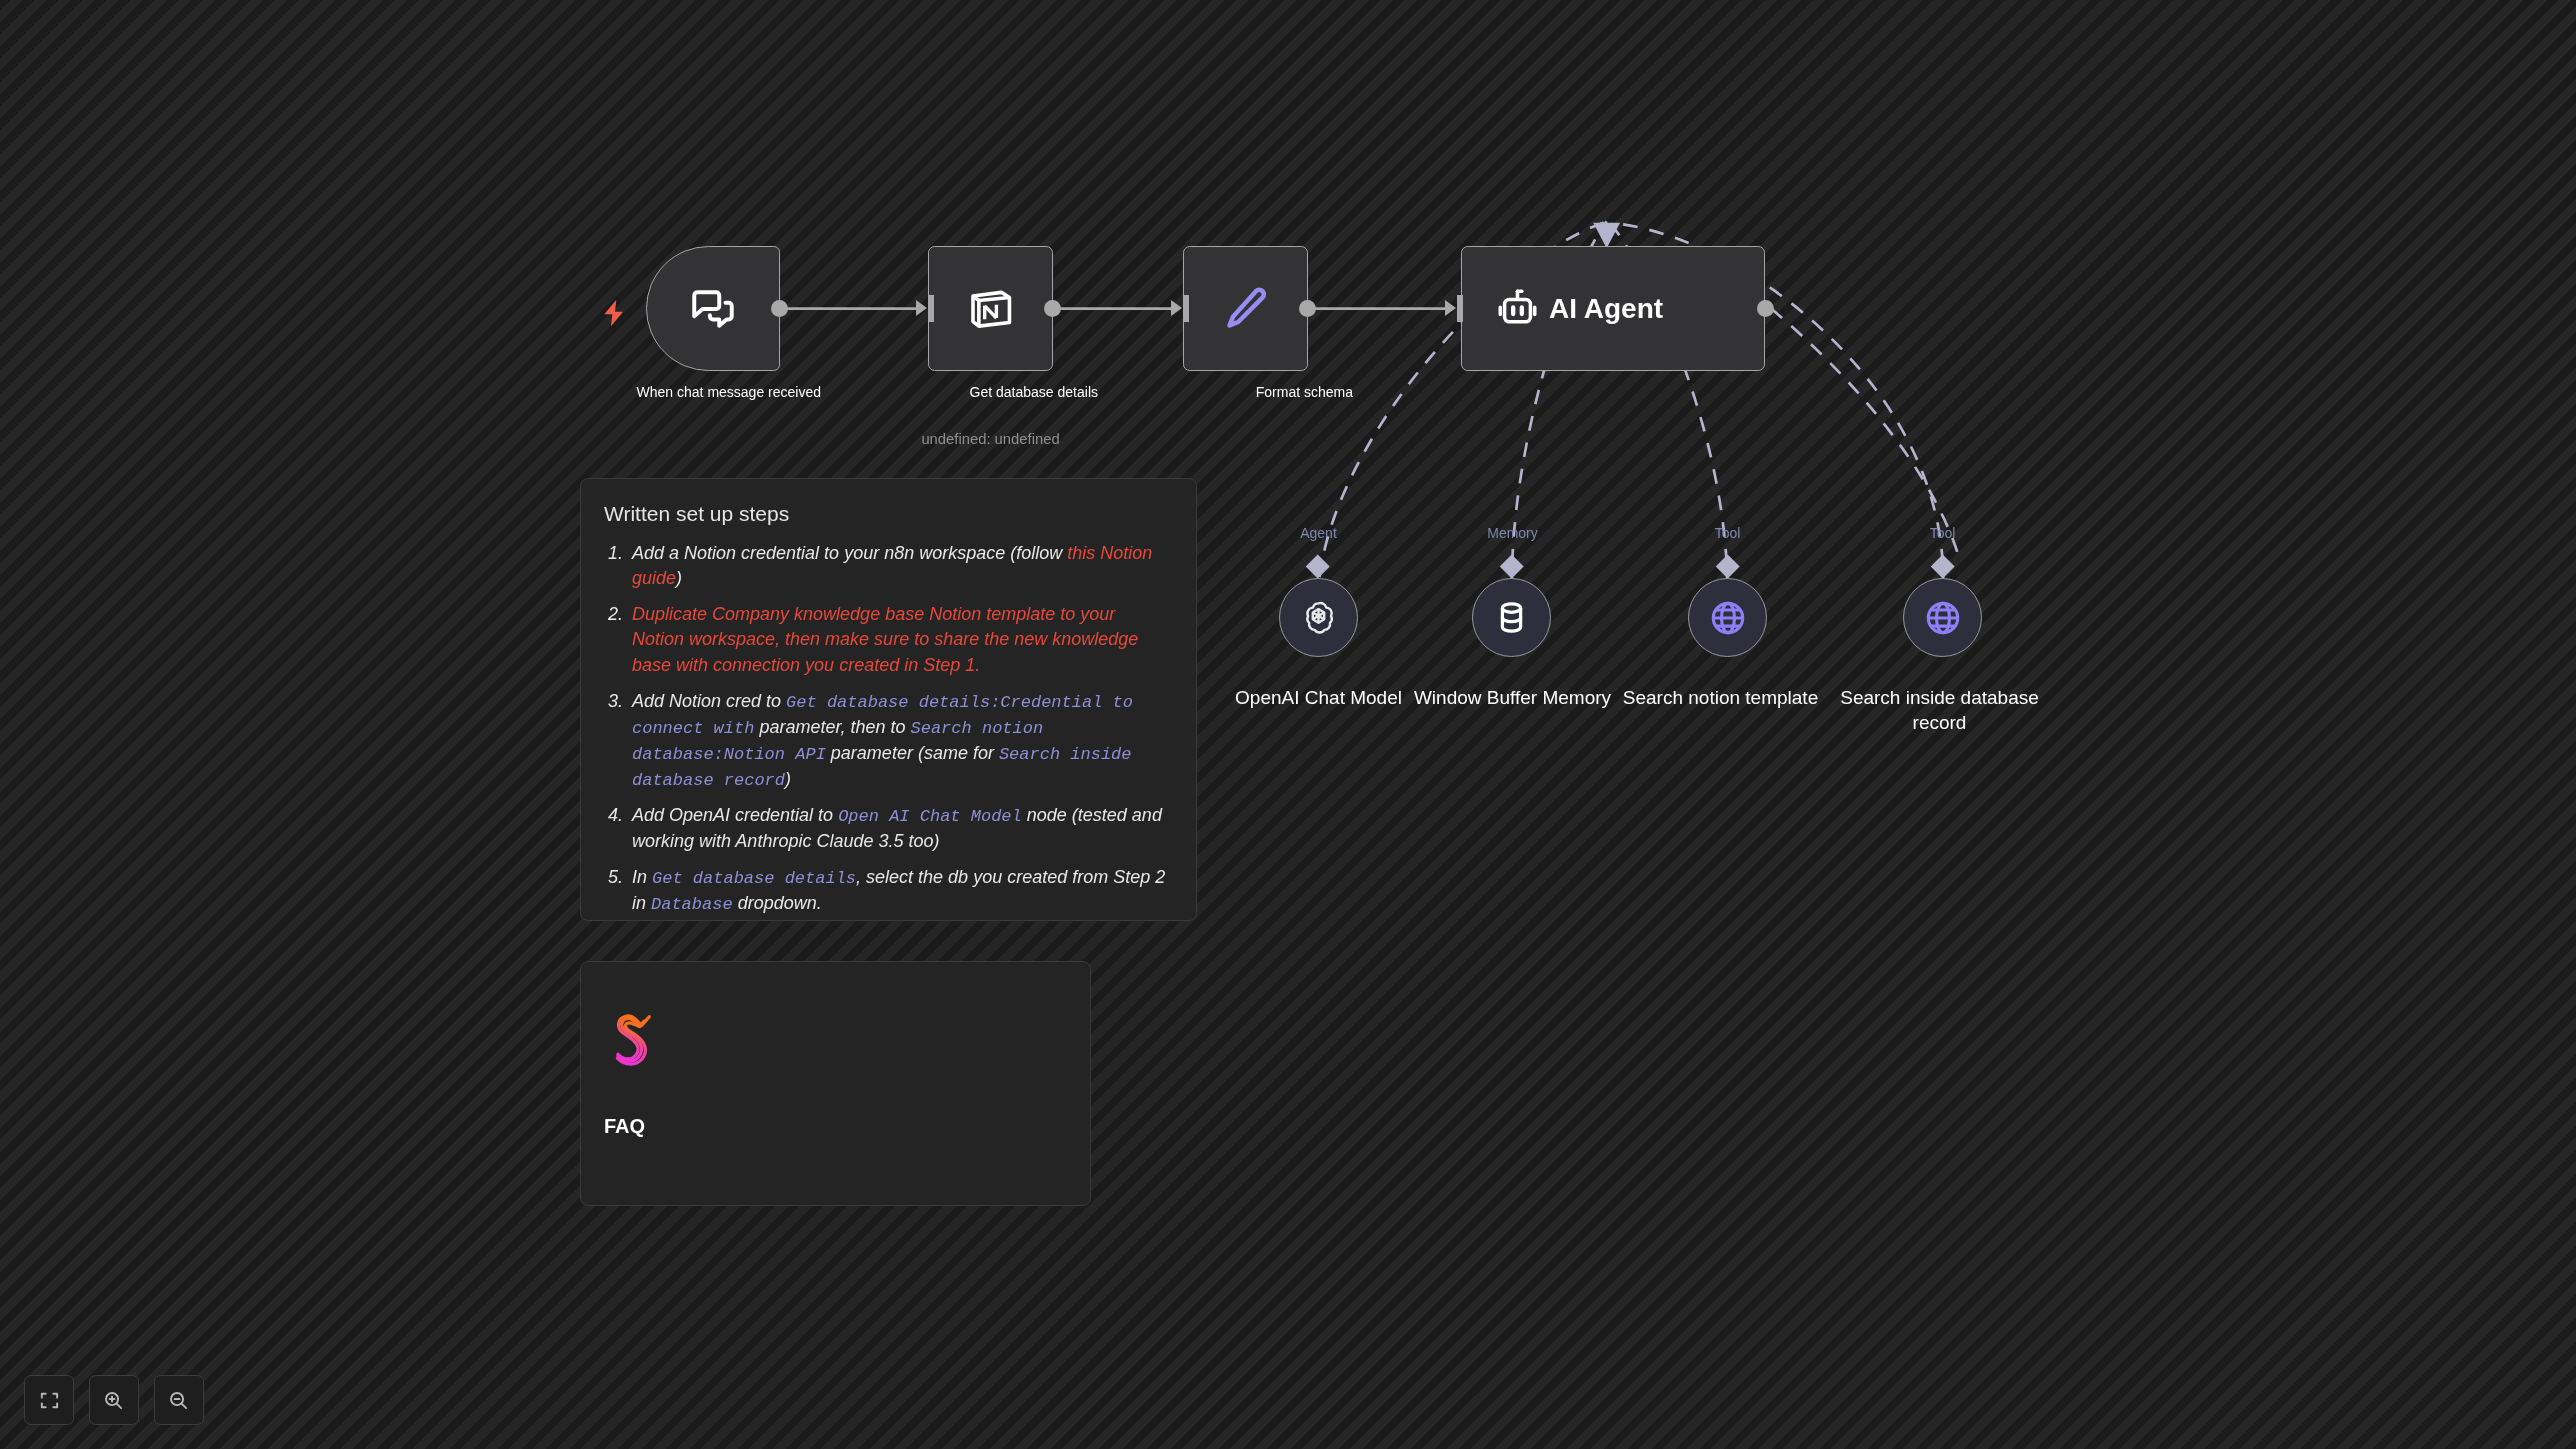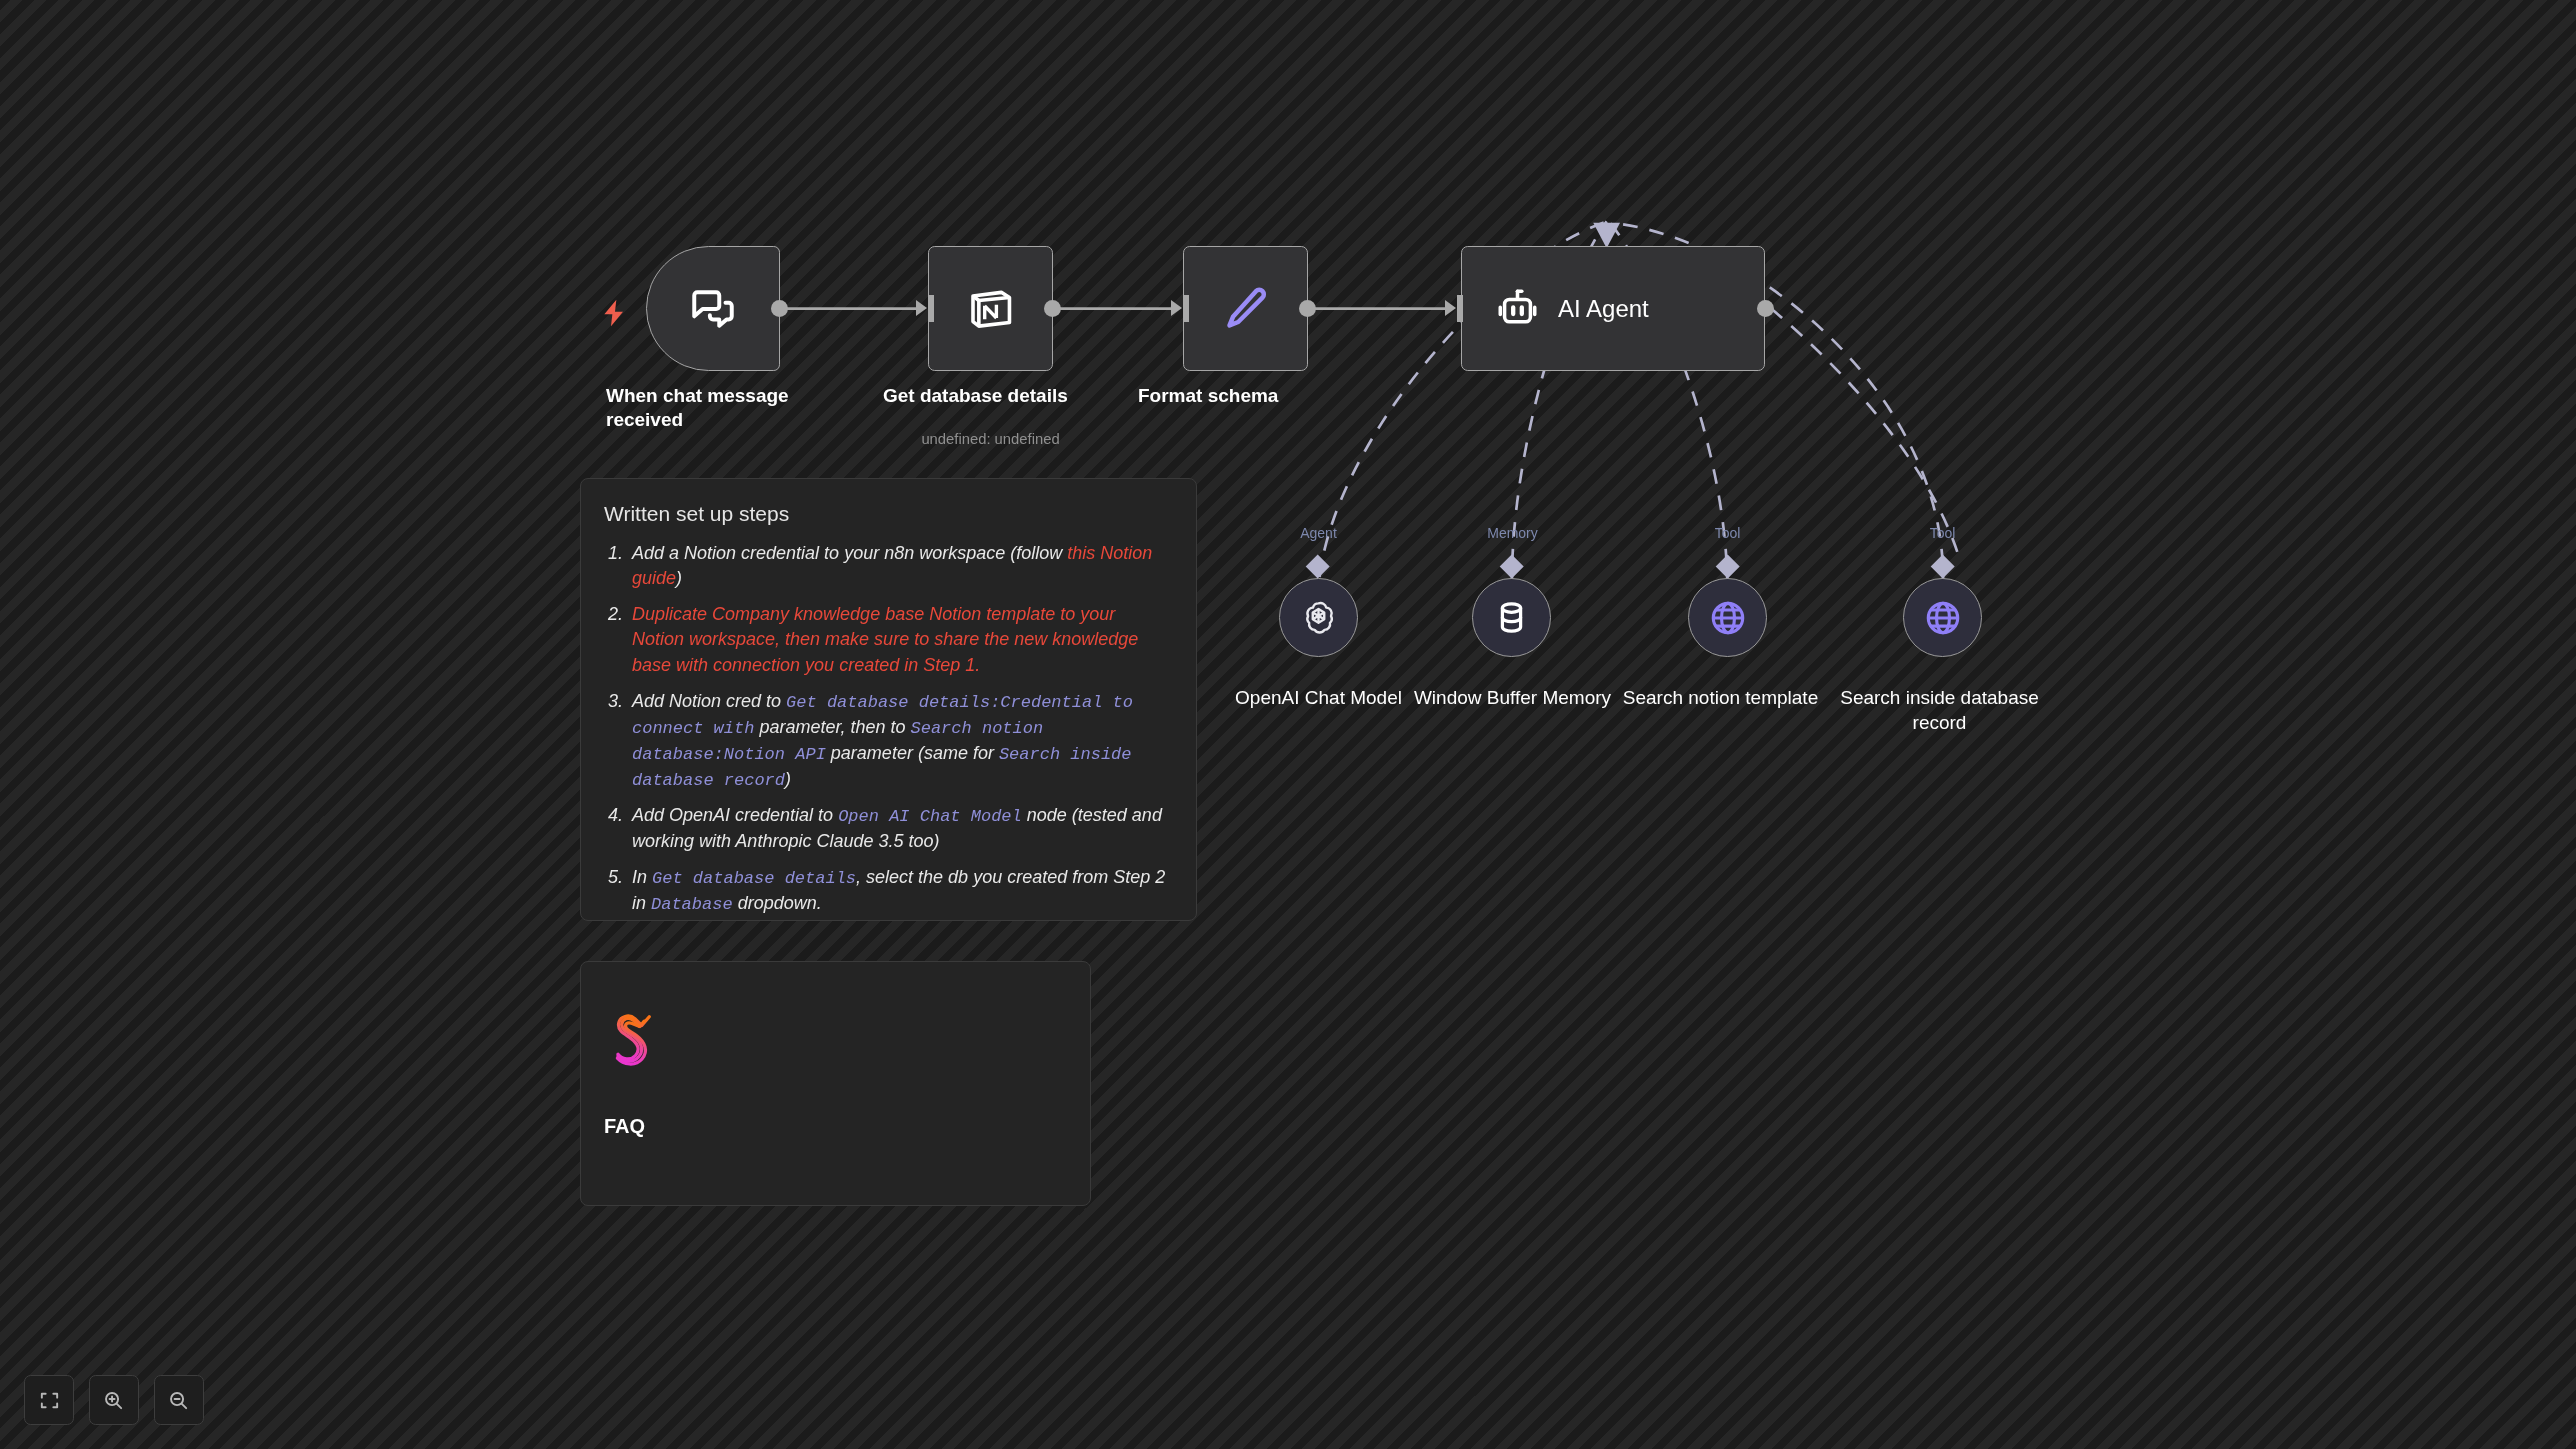--- a/index.html
+++ b/index.html
@@ -34,28 +34,28 @@
     z-index:5;
   }
   .node.trigger {
     border-top-left-radius:67px;
     border-bottom-left-radius:67px;
     justify-content:center;
   }
   .node.square { justify-content:center; }
   .node-icon { display:flex; align-items:center; justify-content:center; }
   .node-title-inside {
-    color:#ffffff; font-size:24px; font-weight:400;
-    margin-left:17px; white-space:nowrap;
+    color:#ffffff; font-size:28px; font-weight:700;
+    margin-left:8px; white-space:nowrap;
   }
   .node-label {
     position:absolute;
     color:#ffffff;
-    font-size:19px; font-weight:700;
-    text-align:left; line-height:1.28;
+    font-size:14px; font-weight:400;
+    text-align:right; line-height:1.28;
     z-index:5;
   }
   .node-sublabel {
     position:absolute;
     color:#909090; font-size:14.8px; font-weight:400;
     text-align:center; z-index:5;margin-top:19px;
   }
   
   .out-dot {
     position:absolute; width:17.4px; height:17.4px; border-radius:50%;

